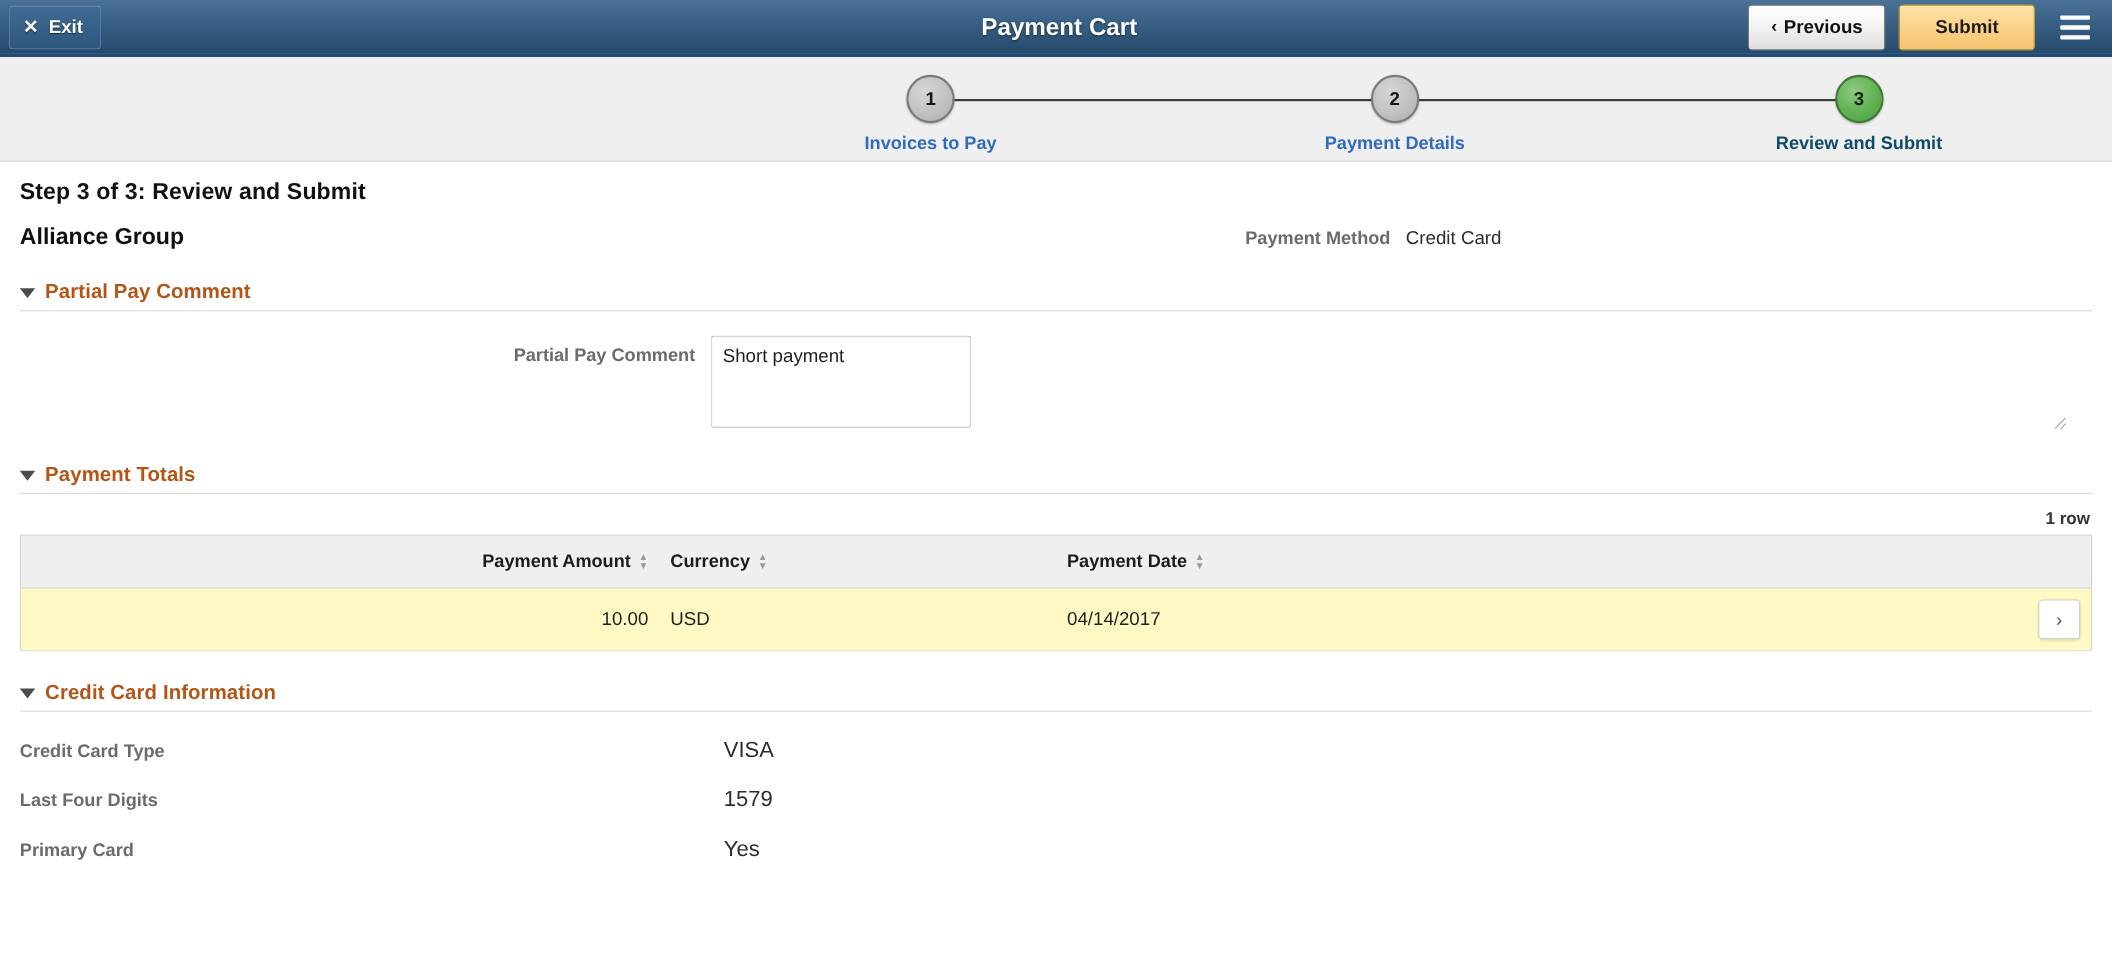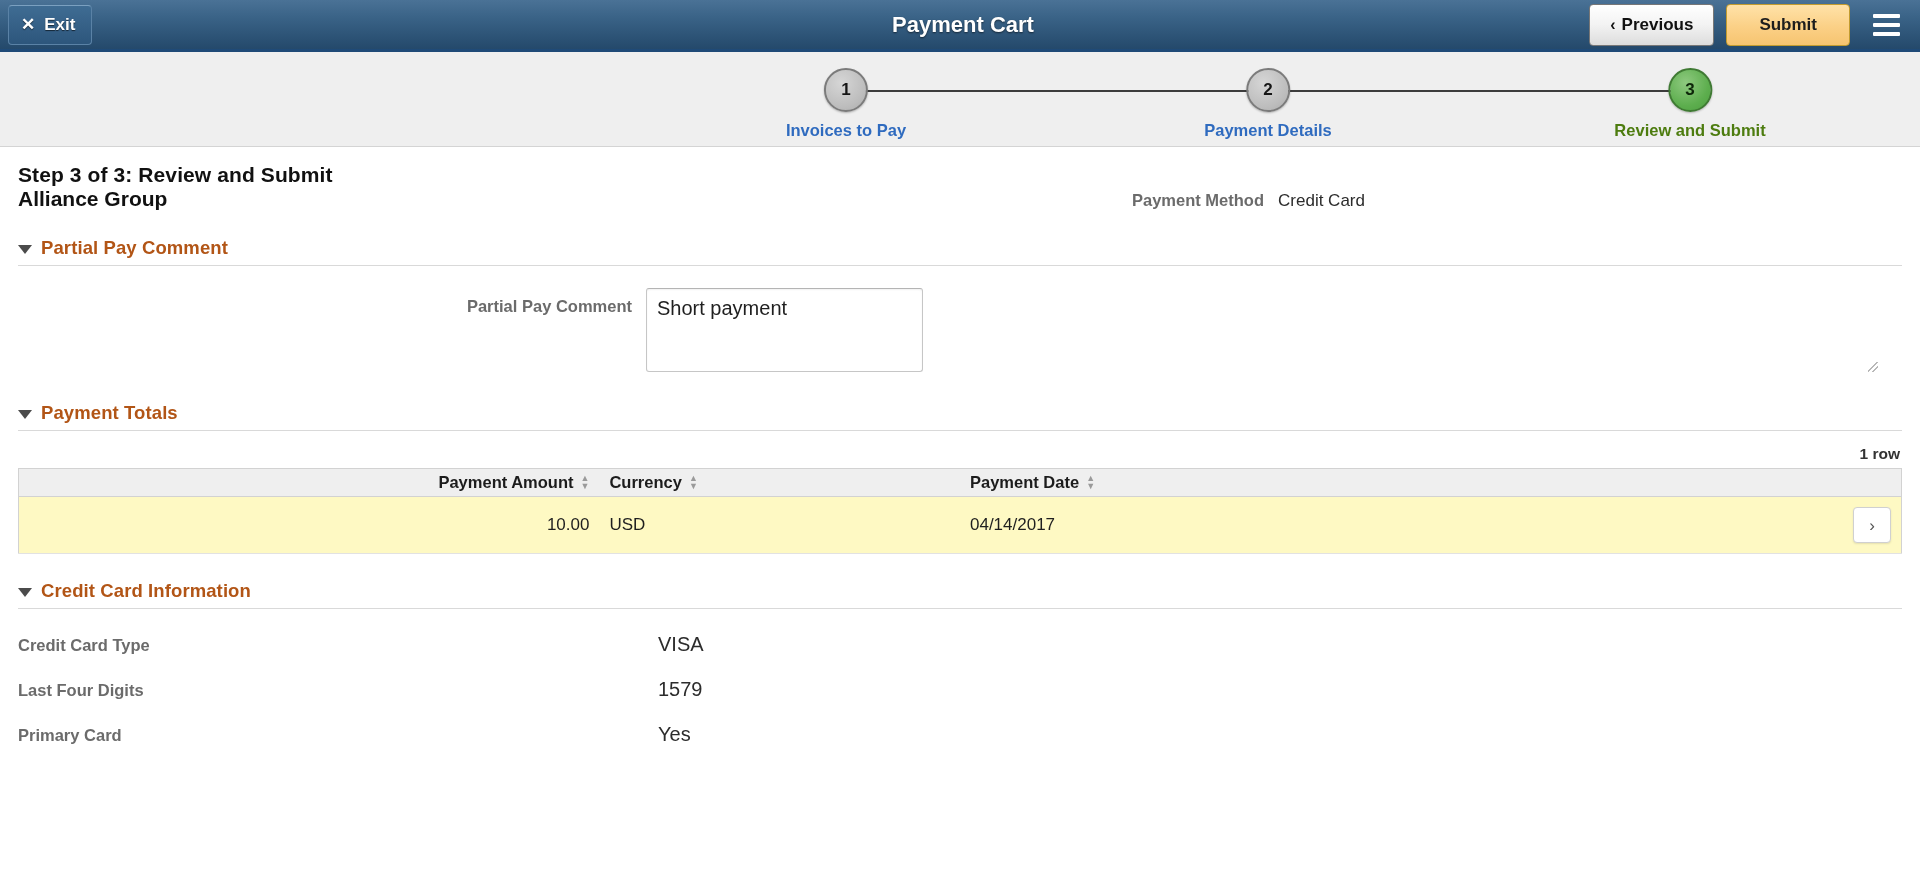--- a/index.html
+++ b/index.html
@@ -150,36 +150,36 @@
     background: radial-gradient(circle at 38% 32%, #8ec97f 0%, #5dae4e 62%, #4d9f40 100%);
     color: #0d2609;
   }
   .step-label {
     margin-top: 9px;
     font-size: 16.5px;
     font-weight: bold;
     color: #2f6bbf;
     white-space: nowrap;
   }
-  .step.current .step-label { color: #4d7c0f; text-align: right; }
+  .step.current .step-label { color: #0c4a6e; text-align: right; }
 
   
   .page { padding: 0 18px; position: relative; }
 
   .title-row { padding-top: 16px; }
   .page-title {
     font-size: 21px;
     font-weight: bold;
     color: #111;
     letter-spacing: .1px;
   }
   .subtitle-row {
     display: flex;
     align-items: baseline;
-    margin-top: 0;
+    margin-top: 17px;
   }
   .page-subtitle {
     font-size: 21px;
     font-weight: bold;
     color: #111;
   }
   .pm-block {
     margin-left: auto;
     display: flex;
     align-items: baseline;
@@ -238,21 +238,21 @@
   }
   .comment-box {
     flex: 1;
     height: 84px;
     border: 1px solid #c6c6c6;
     border-top-color: #b4b4b4;
     border-radius: 3px;
     background: #ffffff;
     box-shadow: inset 0 1px 2px rgba(0,0,0,.06);
     padding: 8px 10px;
-    font-size: 20px;
+    font-size: 17px;
     color: #1f1f1f;
     font-family: "Liberation Sans", sans-serif;
     resize: none;
     position: relative;
     margin-right: 20px;
   }
   .comment-wrap { flex: 1; position: relative; }
   .resize-grip {
     position: absolute;
     right: 24px; bottom: 4px;
@@ -275,21 +275,21 @@
   }
   table.grid {
     width: 100%;
     border-collapse: collapse;
     border: 1px solid #d2d2d2;
     background: #fff;
   }
   table.grid thead th {
     background: #efefef;
     border-bottom: 1px solid #d2d2d2;
-    height: 28px;
+    height: 48px;
     font-size: 16.5px;
     font-weight: bold;
     color: #1c1c1c;
     padding: 0 10px;
     white-space: nowrap;
   }
   th.c-amount { text-align: right; width: 580px; }
   th.c-curr   { text-align: left;  width: 360px; padding-left: 14px; }
   th.c-date   { text-align: left;  width: 820px; }
   th.c-act    { width: 120px; }

